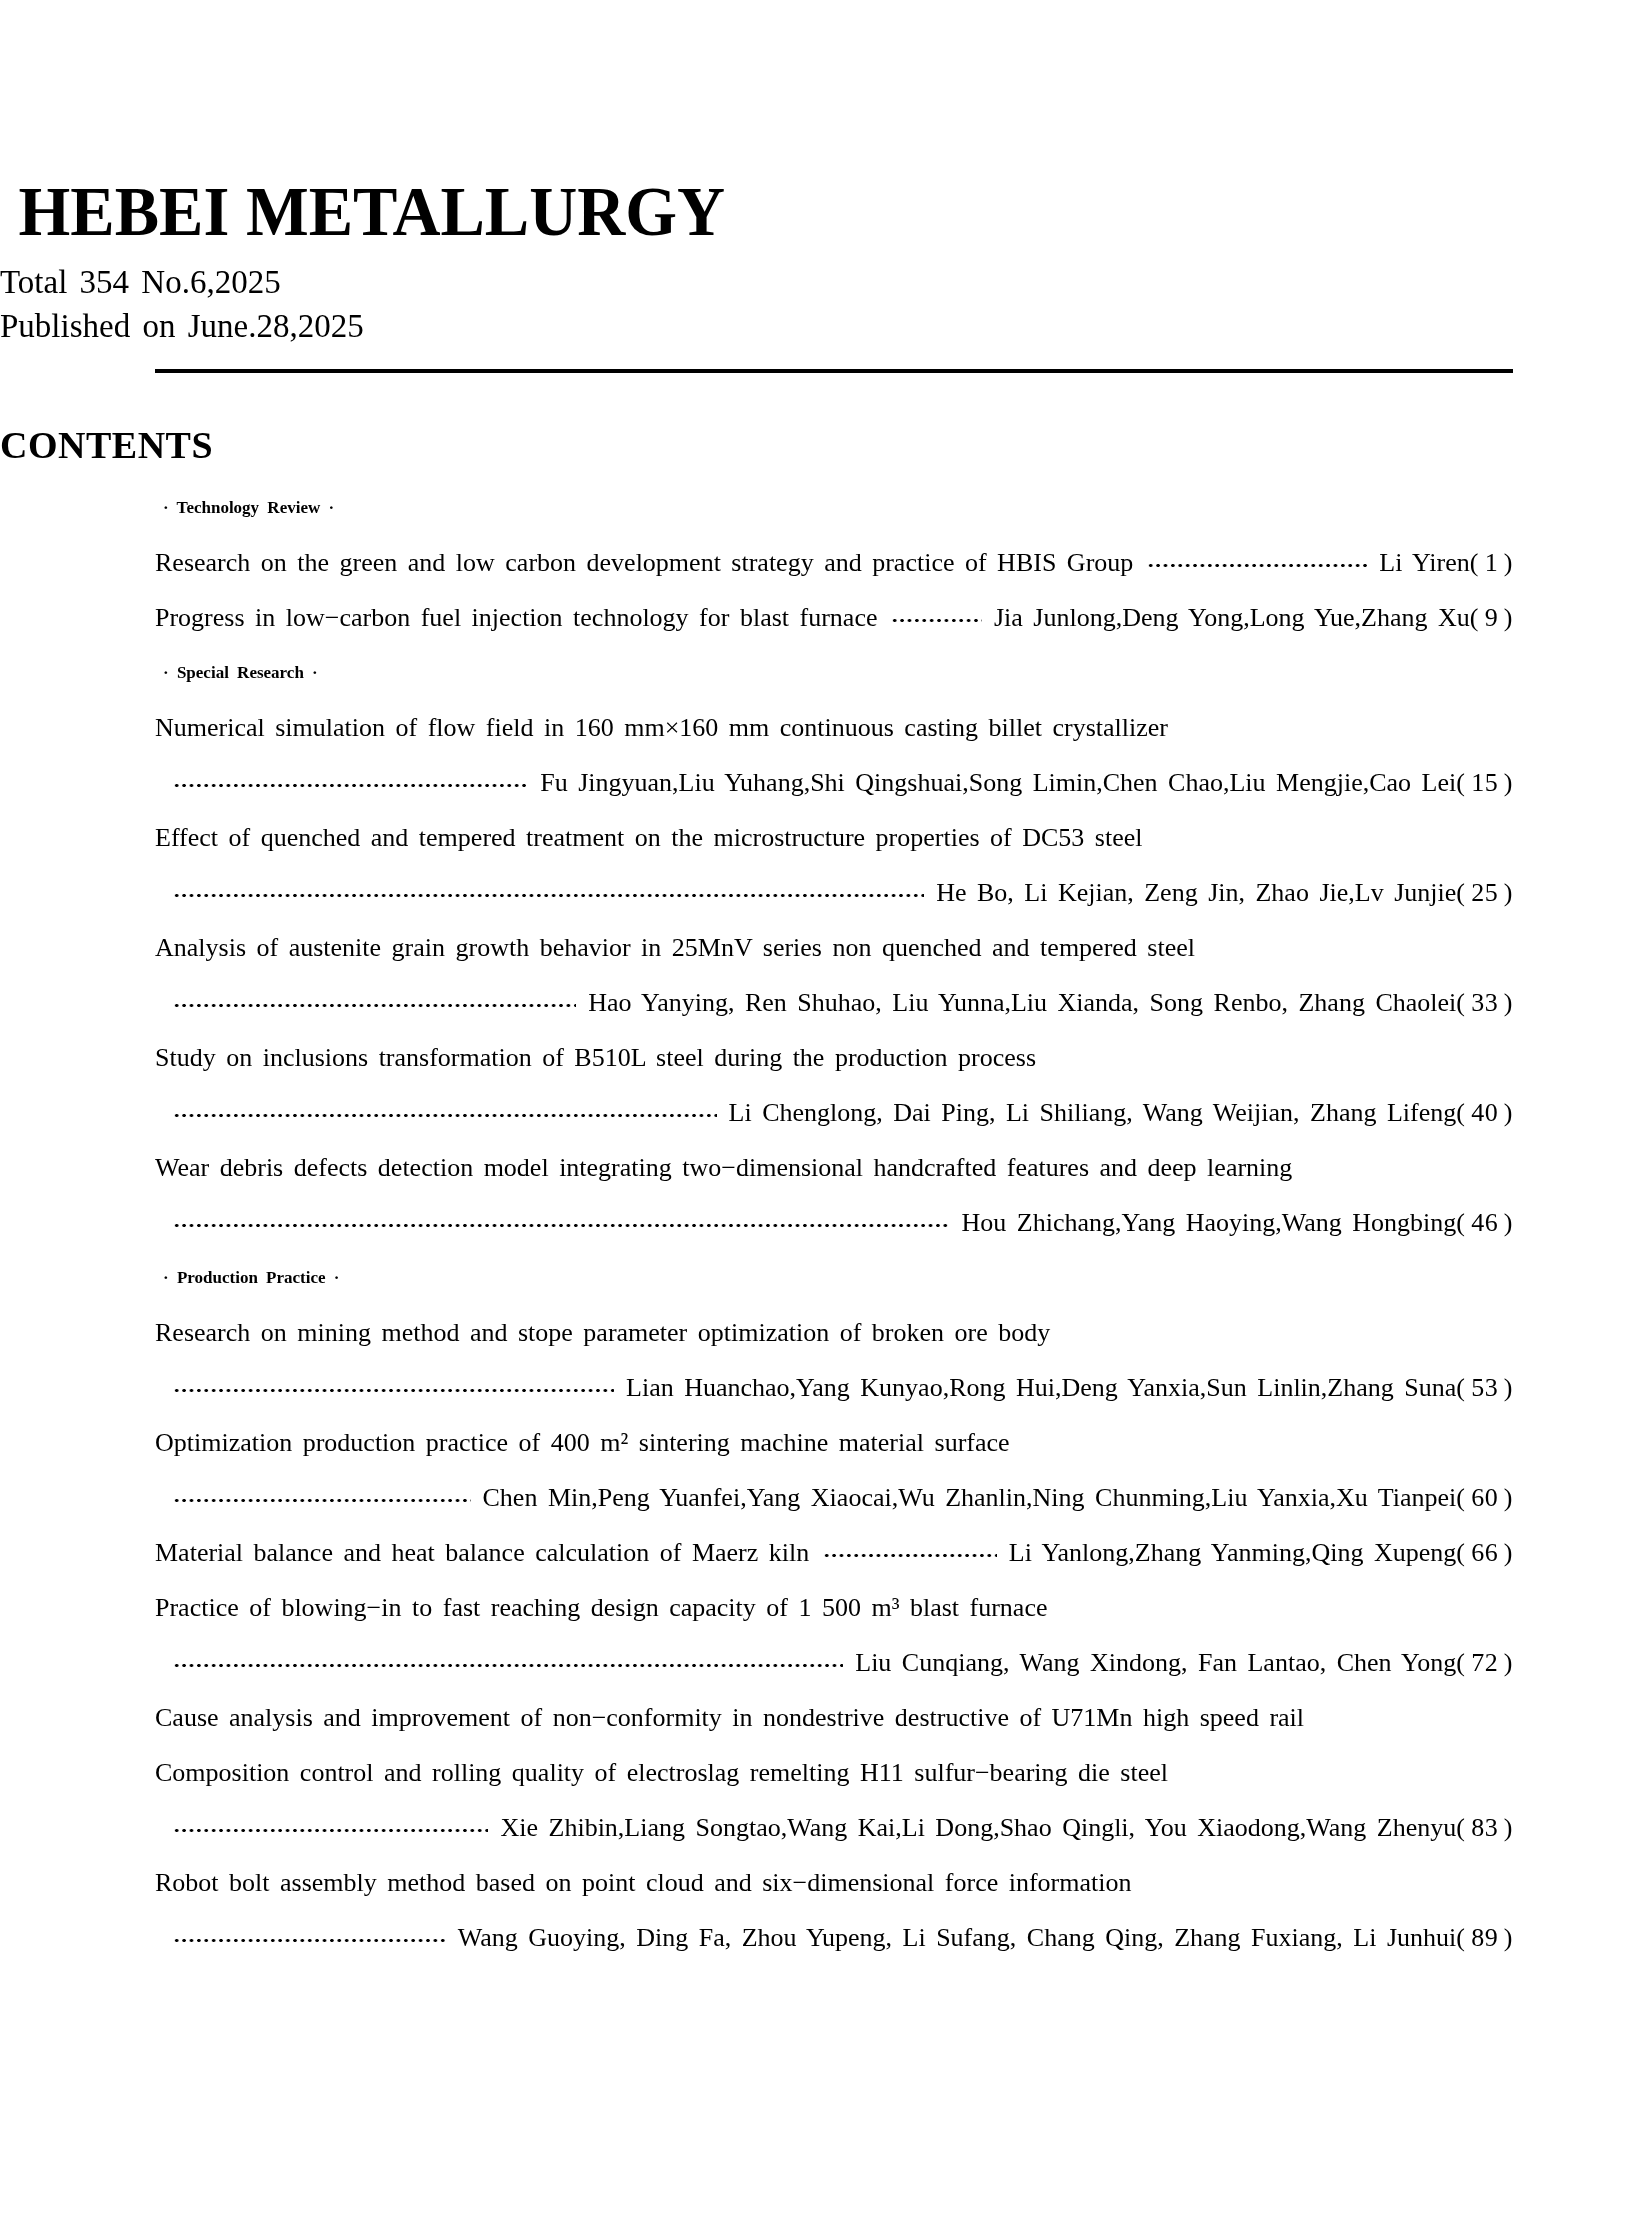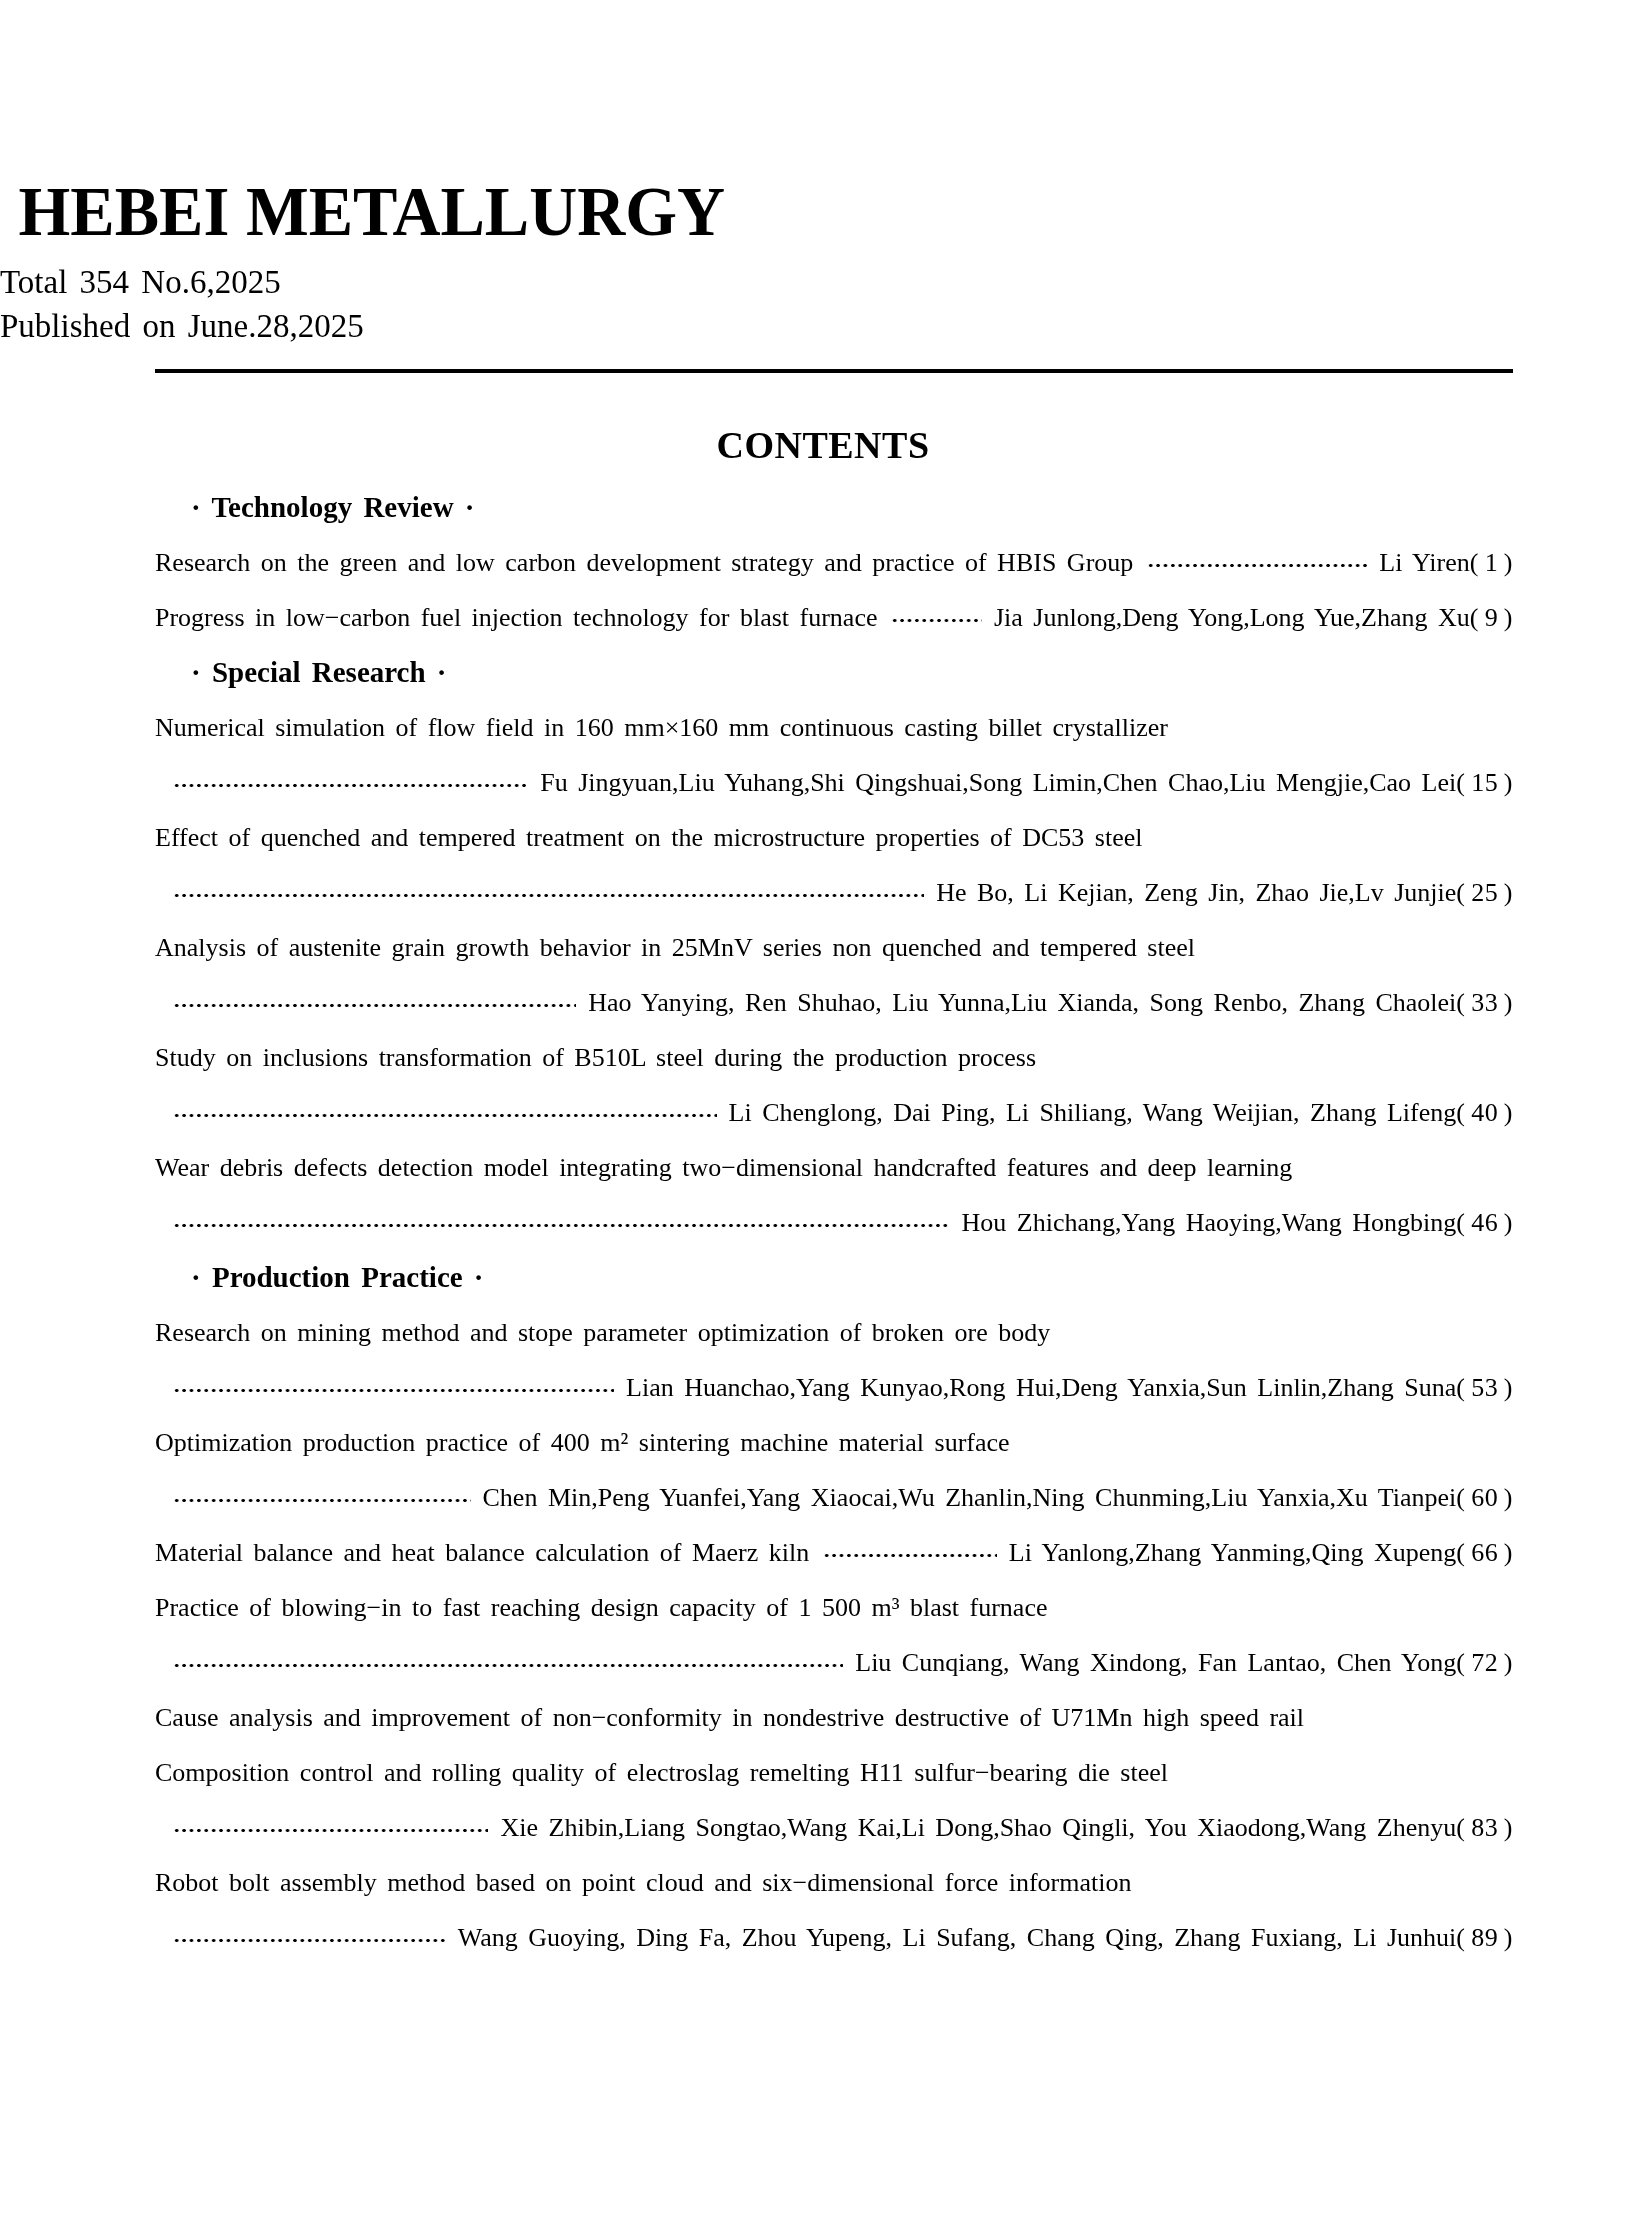--- a/index.html
+++ b/index.html
@@ -36,37 +36,37 @@
     line-height: 38px;
     margin-top: 6px;
     word-spacing: 4px;
   }
   .rule {
     height: 0;
     border-top: 4px solid #000;
     margin: 24px 133px 0 155px;
   }
   .contents-heading {
-    text-align: center;
+    text-align: left;
     font-size: 38px;
     line-height: 44px;
     font-weight: 700;
     margin-top: 50px;
     letter-spacing: 0.5px;
   }
   .toc { margin: 13px 133px 0 155px; }
   .row {
     height: 55px;
     display: flex;
     align-items: center;
     font-size: 26px;
     word-spacing: 4px;
     white-space: nowrap;
   }
-  .section-row { font-weight: 700; font-size: 29px; padding-left: 8px; margin-left: 28px; }
+  .section-row { font-weight: 700; font-size: 17px; padding-left: 8px; }
   .leader-row { padding-left: 18px; }
   .entry-title { flex: 0 0 auto; }
   .tail { flex: 0 0 auto; }
   .dots {
     flex: 1 1 30px;
     min-width: 30px;
     align-self: stretch;
     margin: 0 12px 0 14px;
     background-image: radial-gradient(circle, #000 1.5px, transparent 1.9px);
     background-size: 7.4px 7.4px;

